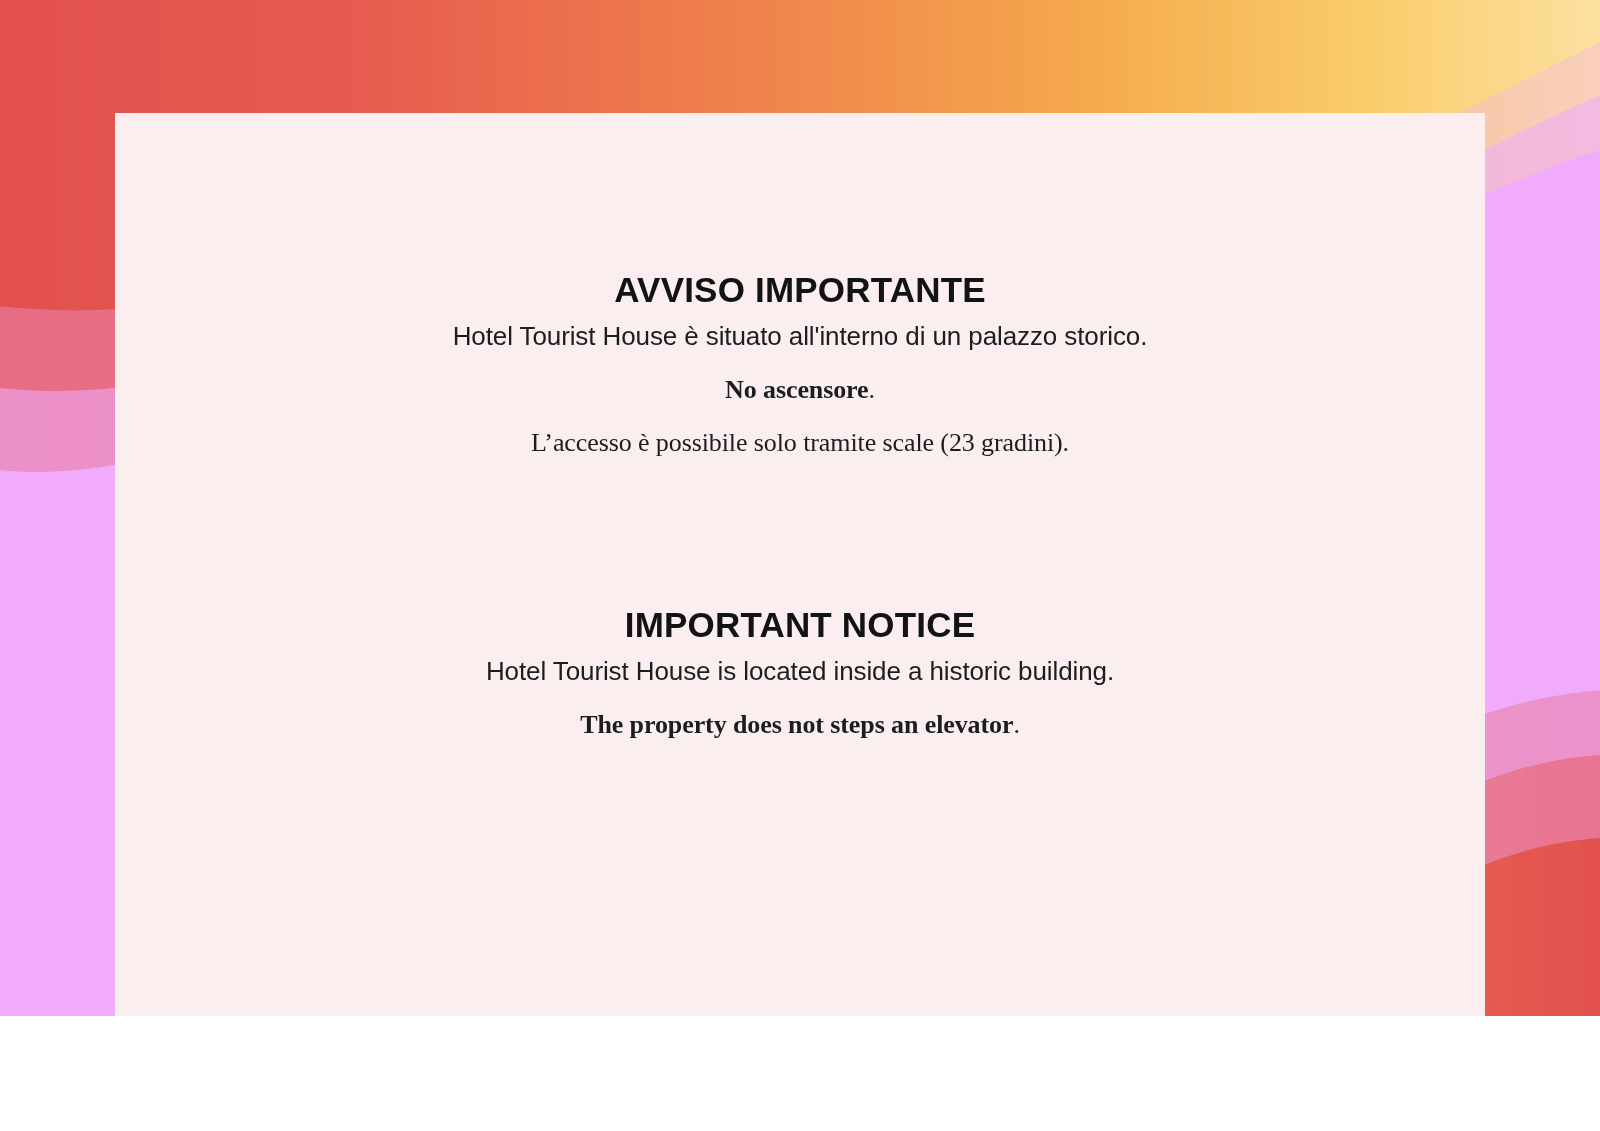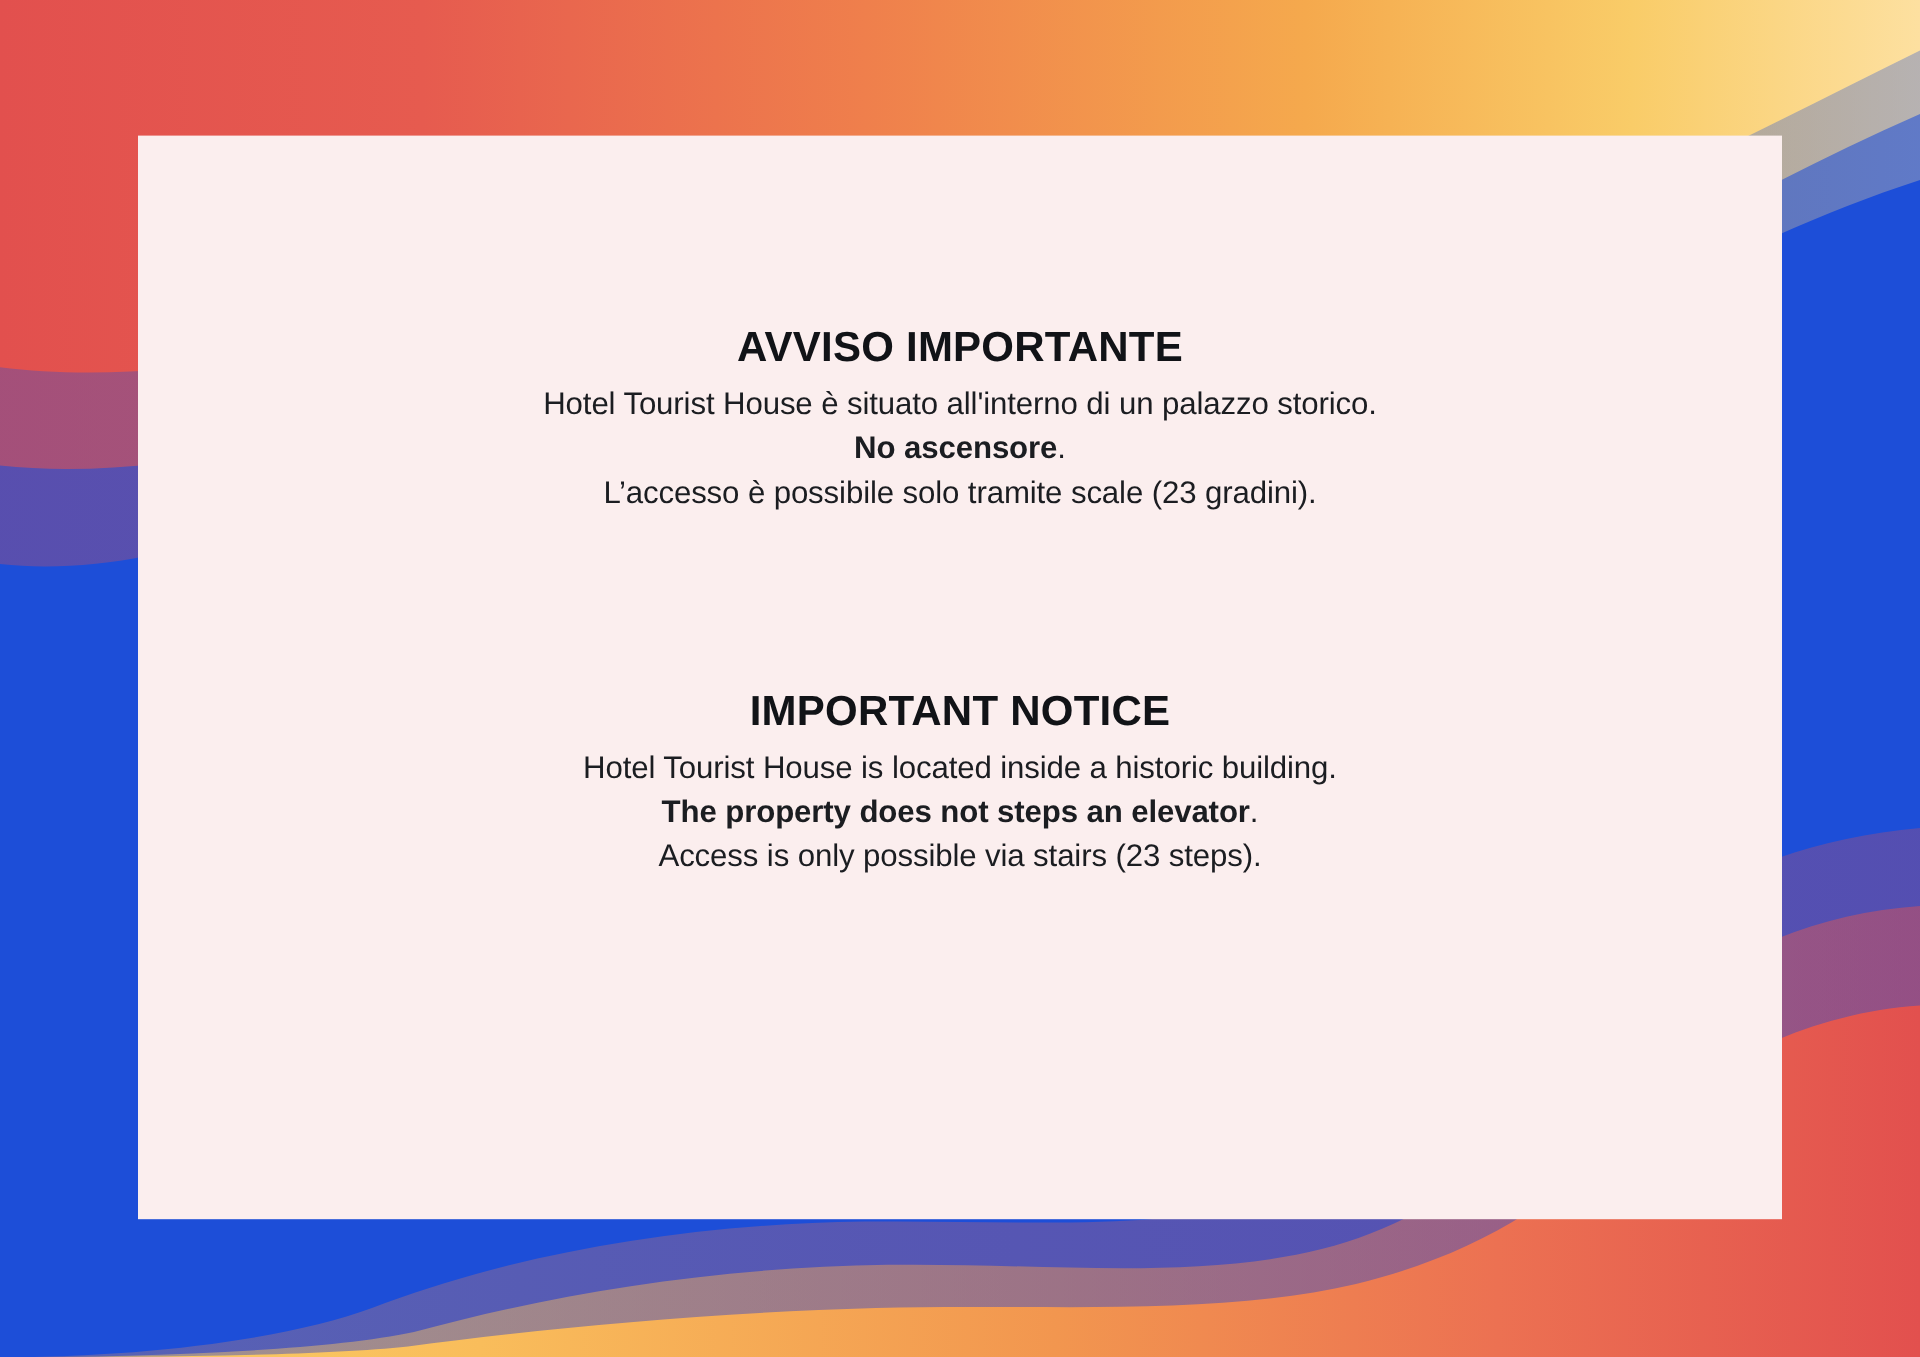--- a/index.html
+++ b/index.html
@@ -11,22 +11,22 @@
     height: 1131px;
     background: #ffffff;
     font-family: "Liberation Sans", "DejaVu Sans", sans-serif;
     overflow: hidden;
     position: relative;
   }
 
   #stage {
     position: relative;
     width: 1600px;
-    height: 1131px;
-    background: #1d4ed8;
+    height: 1016px;
+    background: #f0abfc;
     overflow: hidden;
   }
 
   
   .wave-layer {
     position: absolute;
     left: 0;
     top: 0;
     width: 1600px;
     height: 1131px;
@@ -72,21 +72,22 @@
   .notice-line {
     font-size: 26px;
     font-weight: 400;
     line-height: 1.35;
     margin: 0;
     color: #1b1d21;
     letter-spacing: -0.1px;
   }
 
   .notice-line.tight {
-    margin-top: 2px;
+    margin-top: 18px;
+    font-family: Liberation Serif, serif;
   }
 
   .notice-line b {
     font-weight: 700;
   }
 
   .notice-line .period {
     font-weight: 400;
   }
 </style>
@@ -138,17 +139,16 @@
       <p class="notice-heading">AVVISO IMPORTANTE</p>
       <p class="notice-line">Hotel Tourist House è situato all'interno di un palazzo storico.</p>
       <p class="notice-line tight"><b>No ascensore</b><span class="period">.</span></p>
       <p class="notice-line tight">L’accesso è possibile solo tramite scale (23 gradini).</p>
     </div>
 
     <div class="notice-block">
       <p class="notice-heading">IMPORTANT NOTICE</p>
       <p class="notice-line">Hotel Tourist House is located inside a historic building.</p>
       <p class="notice-line tight"><b>The property does not steps an elevator</b><span class="period">.</span></p>
-      <p class="notice-line tight">Access is only possible via stairs (23 steps).</p>
     </div>
 
   </div>
 </div>
 
 </body></html>

